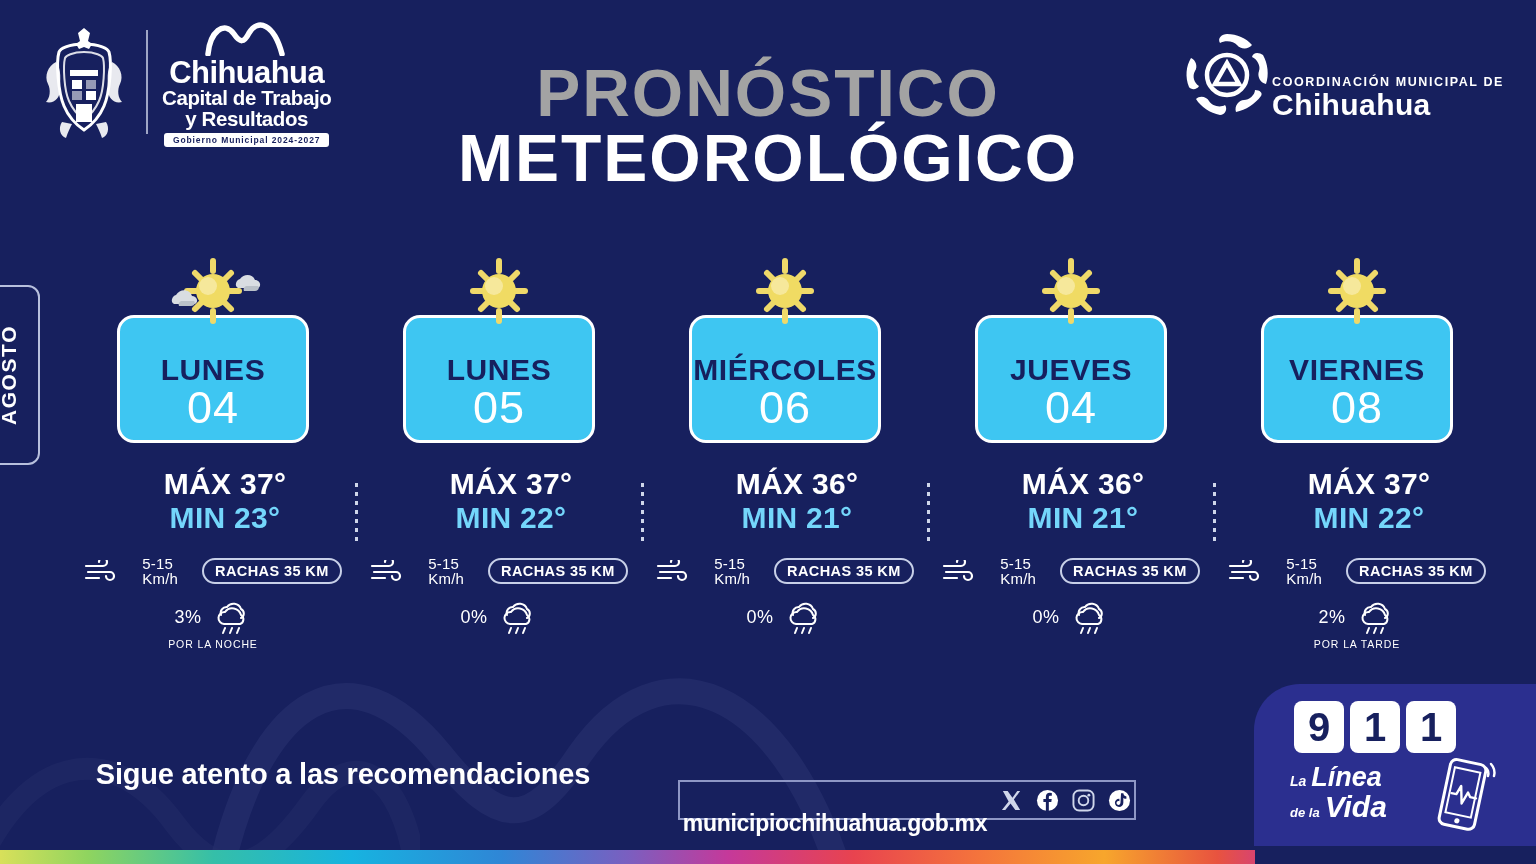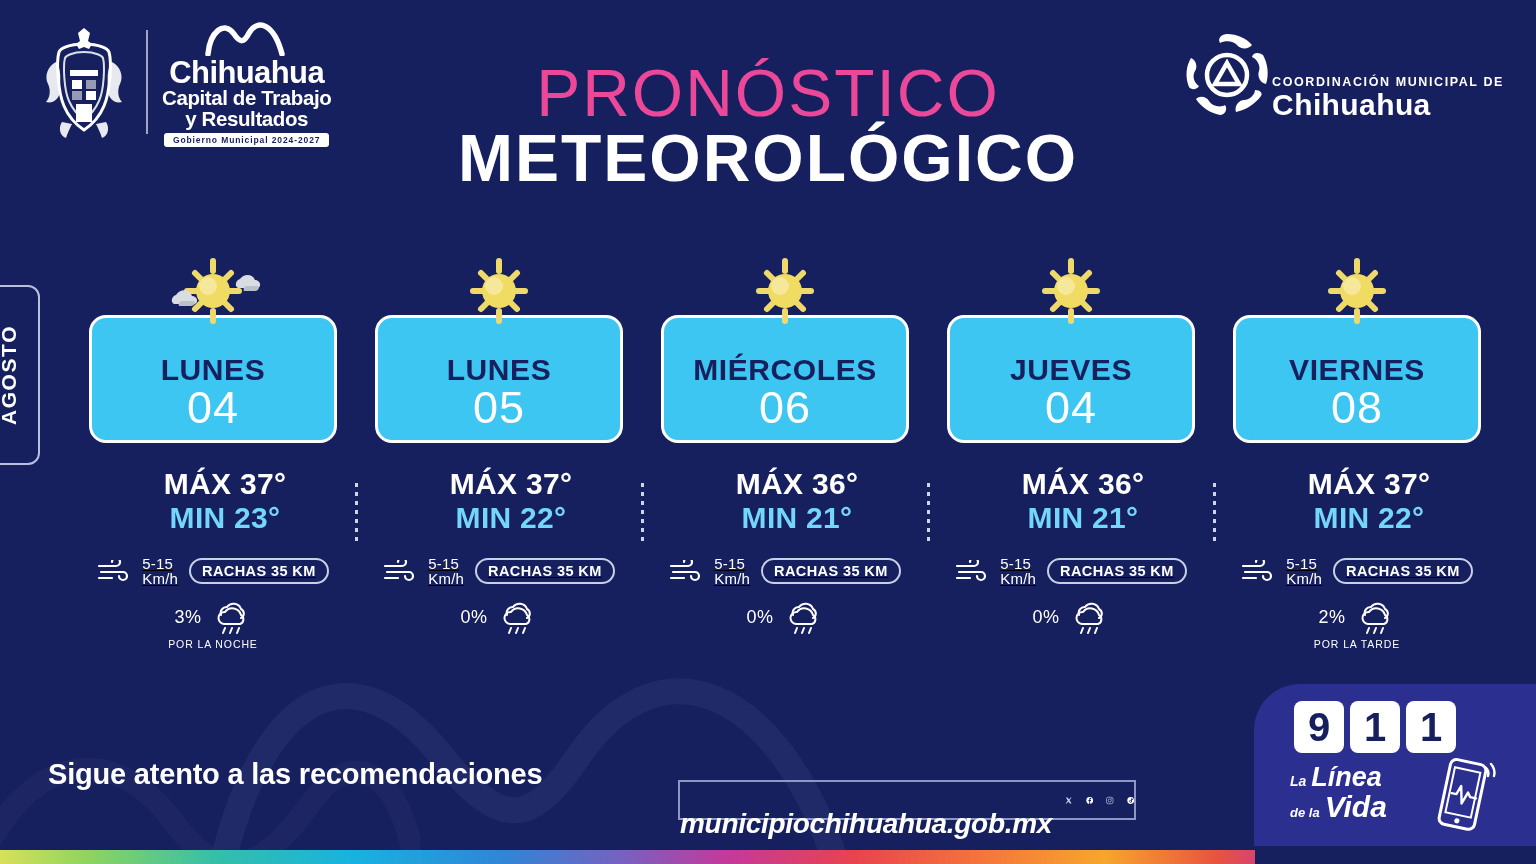--- a/index.html
+++ b/index.html
@@ -27,21 +27,21 @@
   .logo-mountains { width:86px; height:38px; margin-bottom:2px; }
   .lw1 { font-size:31px; font-weight:bold; letter-spacing:-.6px; line-height:.98; }
   .lw2 { font-size:20.5px; font-weight:bold; letter-spacing:-.4px; line-height:1.02; }
   .lw3 { font-size:20.5px; font-weight:bold; letter-spacing:-.4px; line-height:1.02; margin-bottom:3px;}
   .lw4 {
     font-size:8.5px; font-weight:bold; letter-spacing:.9px; color:#17205e;
     background:#fff; border-radius:3px; padding:2px 9px 1.5px;
   }
   .title { position:absolute; top:62px; left:0; width:1536px; text-align:center; }
   .t1 {
-    font-size:66px; font-weight:normal; color:#ec4899; letter-spacing:2px;
+    font-size:66px; font-weight:bold; color:#a3a3a3; letter-spacing:2px;
     line-height:.96; font-stretch:condensed;
   }
   .t2 {
     font-size:66px; font-weight:bold; color:#ffffff; letter-spacing:2px;
     line-height:1.0;
   }
   .logo-right { position:absolute; right:32px; top:30px; display:flex; align-items:flex-end; gap:0; }
   .pc-mark { width:90px; height:90px; }
   .pc-text { color:#fff; }
   .pc1 { font-size:12.5px; font-weight:bold; letter-spacing:1.6px; margin-bottom:1px; }
@@ -56,55 +56,55 @@
     position:absolute; left:50%; top:50%;
     transform:translate(-50%,-50%) rotate(-90deg);
     color:#fff; font-size:21px; font-weight:bold; letter-spacing:1.6px;
     white-space:nowrap;
   }
   
   .days { position:absolute; top:255px; left:70px; width:1430px; display:flex; }
   .day { width:286px; position:relative; display:flex; flex-direction:column; align-items:center; }
   .wicon { height:72px; display:flex; align-items:flex-end; justify-content:center; position:relative; z-index:3; margin-bottom:-12px;}
   .card {
-    width:248px; height:128px; background:#3ec6f2; border:3px solid #ffffff;
+    width:192px; height:128px; background:#3ec6f2; border:3px solid #ffffff;
     border-radius:17px; display:flex; flex-direction:column; align-items:center;
     justify-content:flex-end; padding-bottom:8px; position:relative; z-index:2;
   }
   .dayname { font-size:30px; font-weight:bold; color:#16205e; letter-spacing:.6px; line-height:1; }
   .daynum { font-size:45px; font-weight:normal; color:#fff; letter-spacing:1px; line-height:1.04; }
   .temps { margin-top:24px; text-align:center;margin-left:24px; }
   .tmax { font-size:30px; font-weight:bold; color:#fff; letter-spacing:.3px; line-height:1.12; }
   .tmin { font-size:30px; font-weight:bold; color:#74d6fb; letter-spacing:.3px; line-height:1.12; }
   .dotted {
     position:absolute; top:228px; right:-2px; width:3px; height:62px;
     background-image:linear-gradient(#cfd6ea 50%, transparent 0);
     background-size:3px 9px;
   }
-  .windrow { margin-top:22px; display:flex; align-items:center; gap:11px;text-decoration:underline; }
+  .windrow { margin-top:22px; display:flex; align-items:center; gap:24px; }
   .wind-ico { width:34px; height:22px; flex:none; }
   .wind-sp { color:#fff; font-size:15px; line-height:1.02; letter-spacing:.2px; }
   .rachas {
     border:2px solid #c8d0e8; border-radius:13px; padding:3px 11px 3px;
     color:#fff; font-size:14.5px; font-weight:bold; letter-spacing:.4px; white-space:nowrap;
   }
   .rainrow { margin-top:14px; display:flex; align-items:center; gap:8px; }
   .rain-pct { color:#fff; font-size:18px; letter-spacing:.4px; }
   .rain-ico { width:42px; height:34px; }
   .rain-when { color:#fff; font-size:10.5px; letter-spacing:.9px; margin-top:3px; }
   
   .foot-msg {
-    position:absolute; left:48px; top:757px; width:590px; text-align:left;
+    position:absolute; left:48px; top:757px; width:590px; text-align:center;
     color:#fff; font-size:29px; font-weight:bold; line-height:1.18; letter-spacing:-.2px;
   }
   .web-bar {
     position:absolute; left:678px; top:780px; width:458px; height:40px;
     border:2px solid #8e97c5; display:flex; align-items:center; justify-content:center; gap:13px;
   }
-  .web-url { color:#fff; font-size:28px; font-weight:bold; font-style:italic; letter-spacing:-.3px;margin-top:47px; }
+  .web-url { color:#fff; font-size:23px; font-weight:bold; letter-spacing:-.3px;margin-top:47px; }
   .soc { width:23px; height:23px; }
   .badge911 {
     position:absolute; right:0; bottom:18px; width:282px; height:162px;
     background:#2b2f8f; border-top-left-radius:46px; overflow:hidden;
   }
   .b911-nums { position:absolute; top:17px; left:40px; display:flex; gap:6px; }
   .b911-n {
     width:50px; height:52px; background:#fff; border-radius:8px;
     color:#17205e; font-size:40px; font-weight:bold;
     display:flex; align-items:center; justify-content:center;

